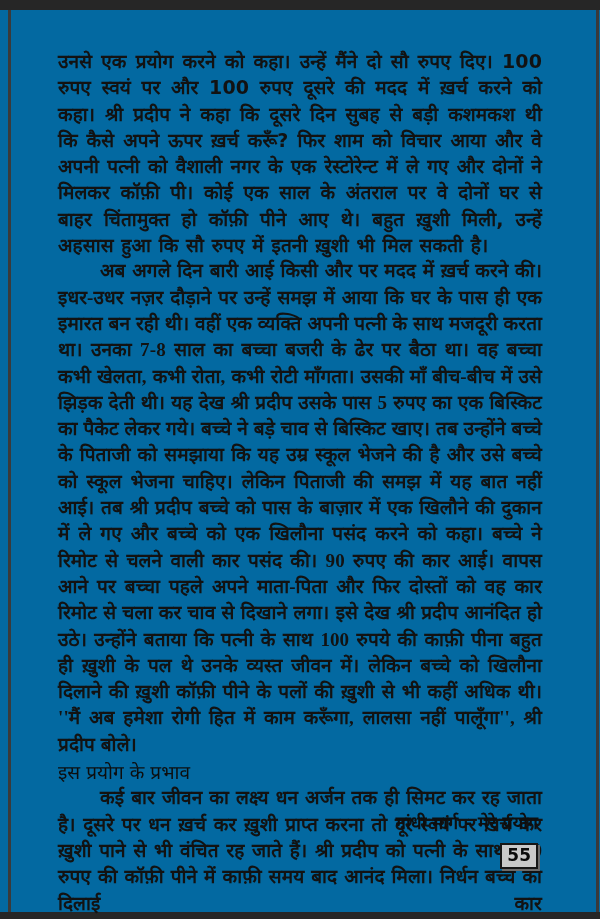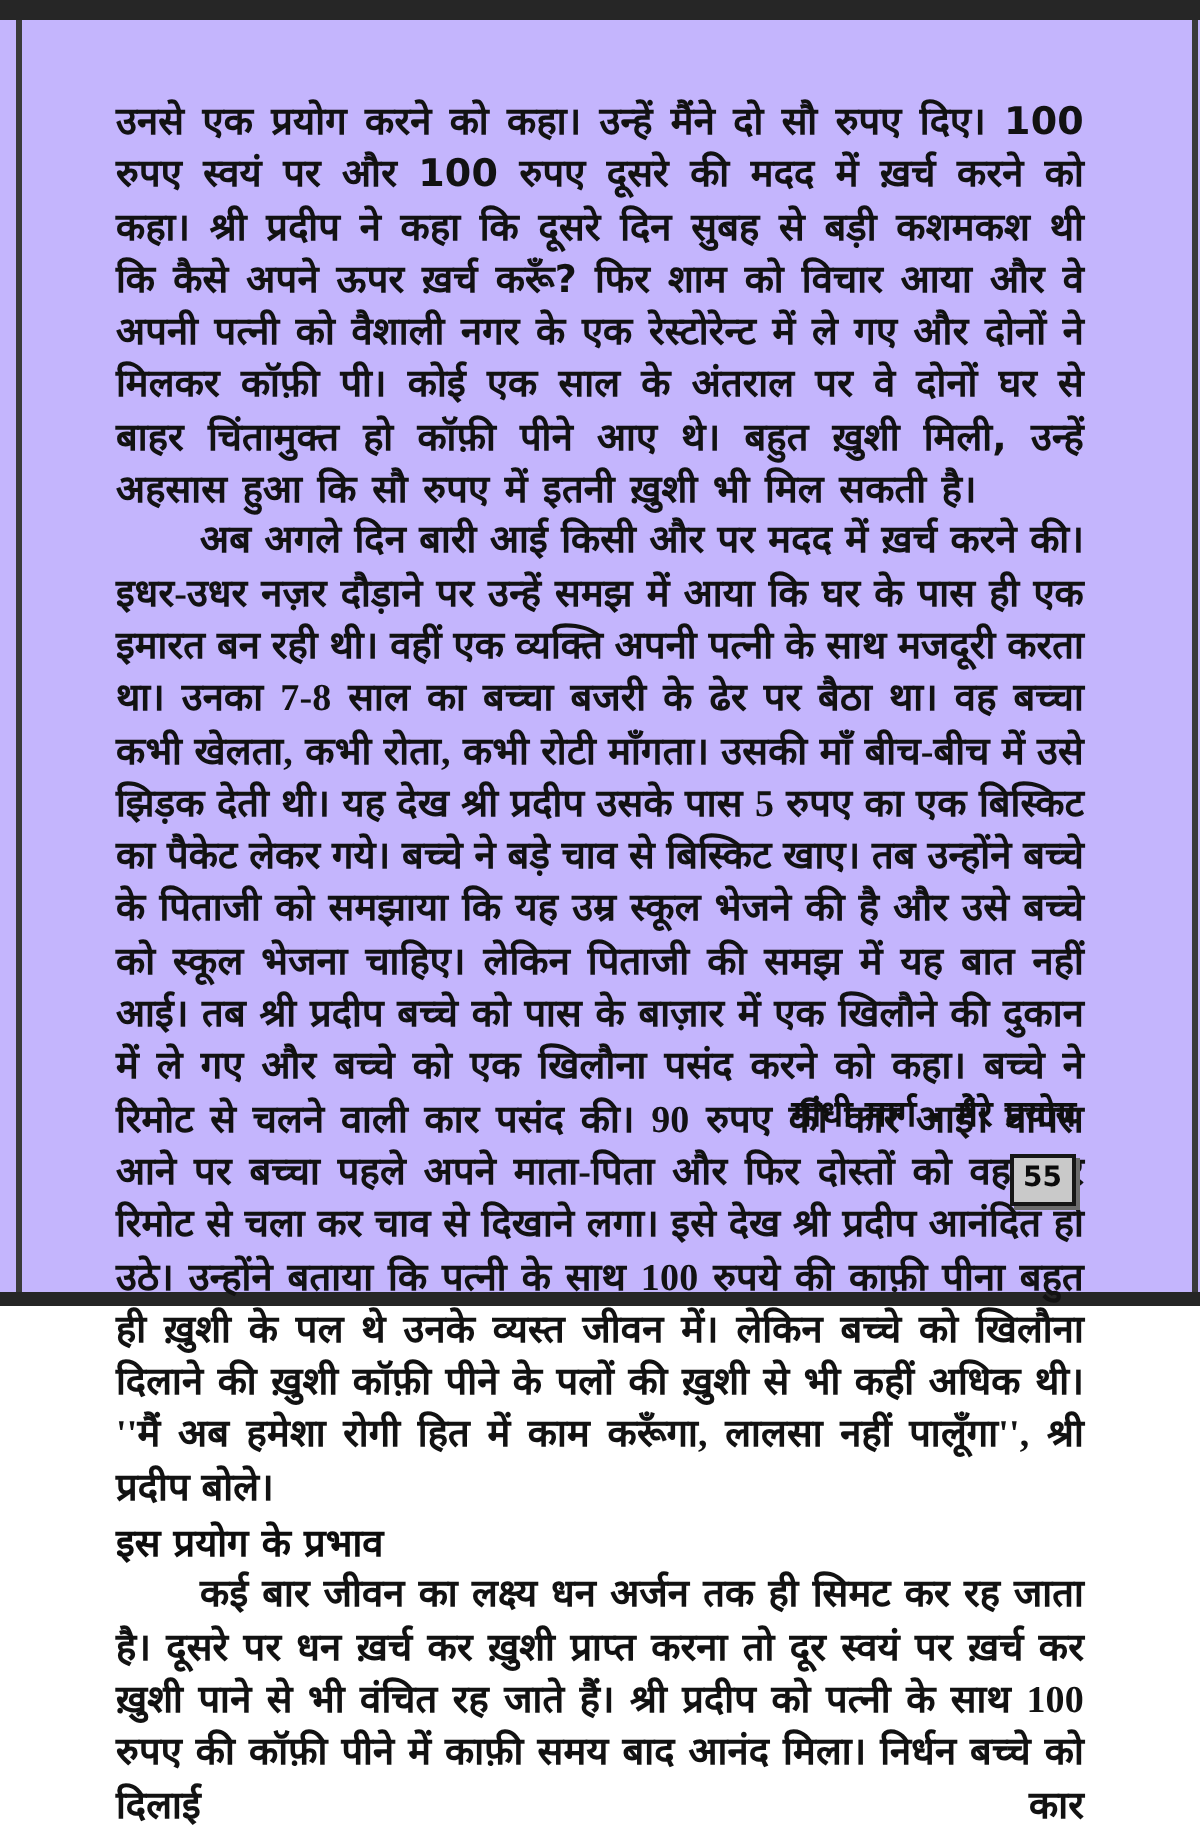--- a/index.html
+++ b/index.html
@@ -8,22 +8,22 @@
     width: 600px;
     height: 919px;
     background: #ffffff;
     overflow: hidden;
     font-family: "DejaVu Sans", sans-serif;
   }
 
   .page {
     position: relative;
     width: 600px;
-    height: 653px;
-    background: #c4b5fd;
+    height: 919px;
+    background: #0369a1;
     color: #121212;
   }
 
   
   .border-top {
     position: absolute; top: 0; left: 0;
     width: 100%; height: 10px;
     background: #262626;
   }
   .border-bottom {
@@ -57,21 +57,21 @@
     color: #121212;
     letter-spacing: 0.1px;
     word-spacing: 1px;
   }
   .para.indent { text-indent: 42px; font-family: Liberation Serif, serif; }
   .para.justify-last { text-align-last: justify; }
 
   .section-heading {
     font-size: 19px;
     line-height: 26.3px;
-    font-weight: 700;
+    font-weight: 400;
     color: #0d0d0d;
     text-align: left;
     margin-top: 1px;
   }
 
   .footer {
     position: absolute;
     right: 62px;
     bottom: 50px;
     display: flex;
@@ -80,21 +80,21 @@
     flex-direction: column;
   }
   .footer-title {
     font-size: 18px;
     font-weight: 700;
     color: #0e0e0e;
     white-space: nowrap;
   }
   .page-number-badge {
     display: inline-block;
-    font-size: 14px;
+    font-size: 17px;
     font-weight: 800;
     color: #0b0b0b;
     background: #c9c9c9;
     border: 2px solid #161616;
     box-shadow: 2px 2px 0 #6b6b6b;
     padding: 0 5px 1px 5px;
     line-height: 21px;
   }
 </style>
 </head>

